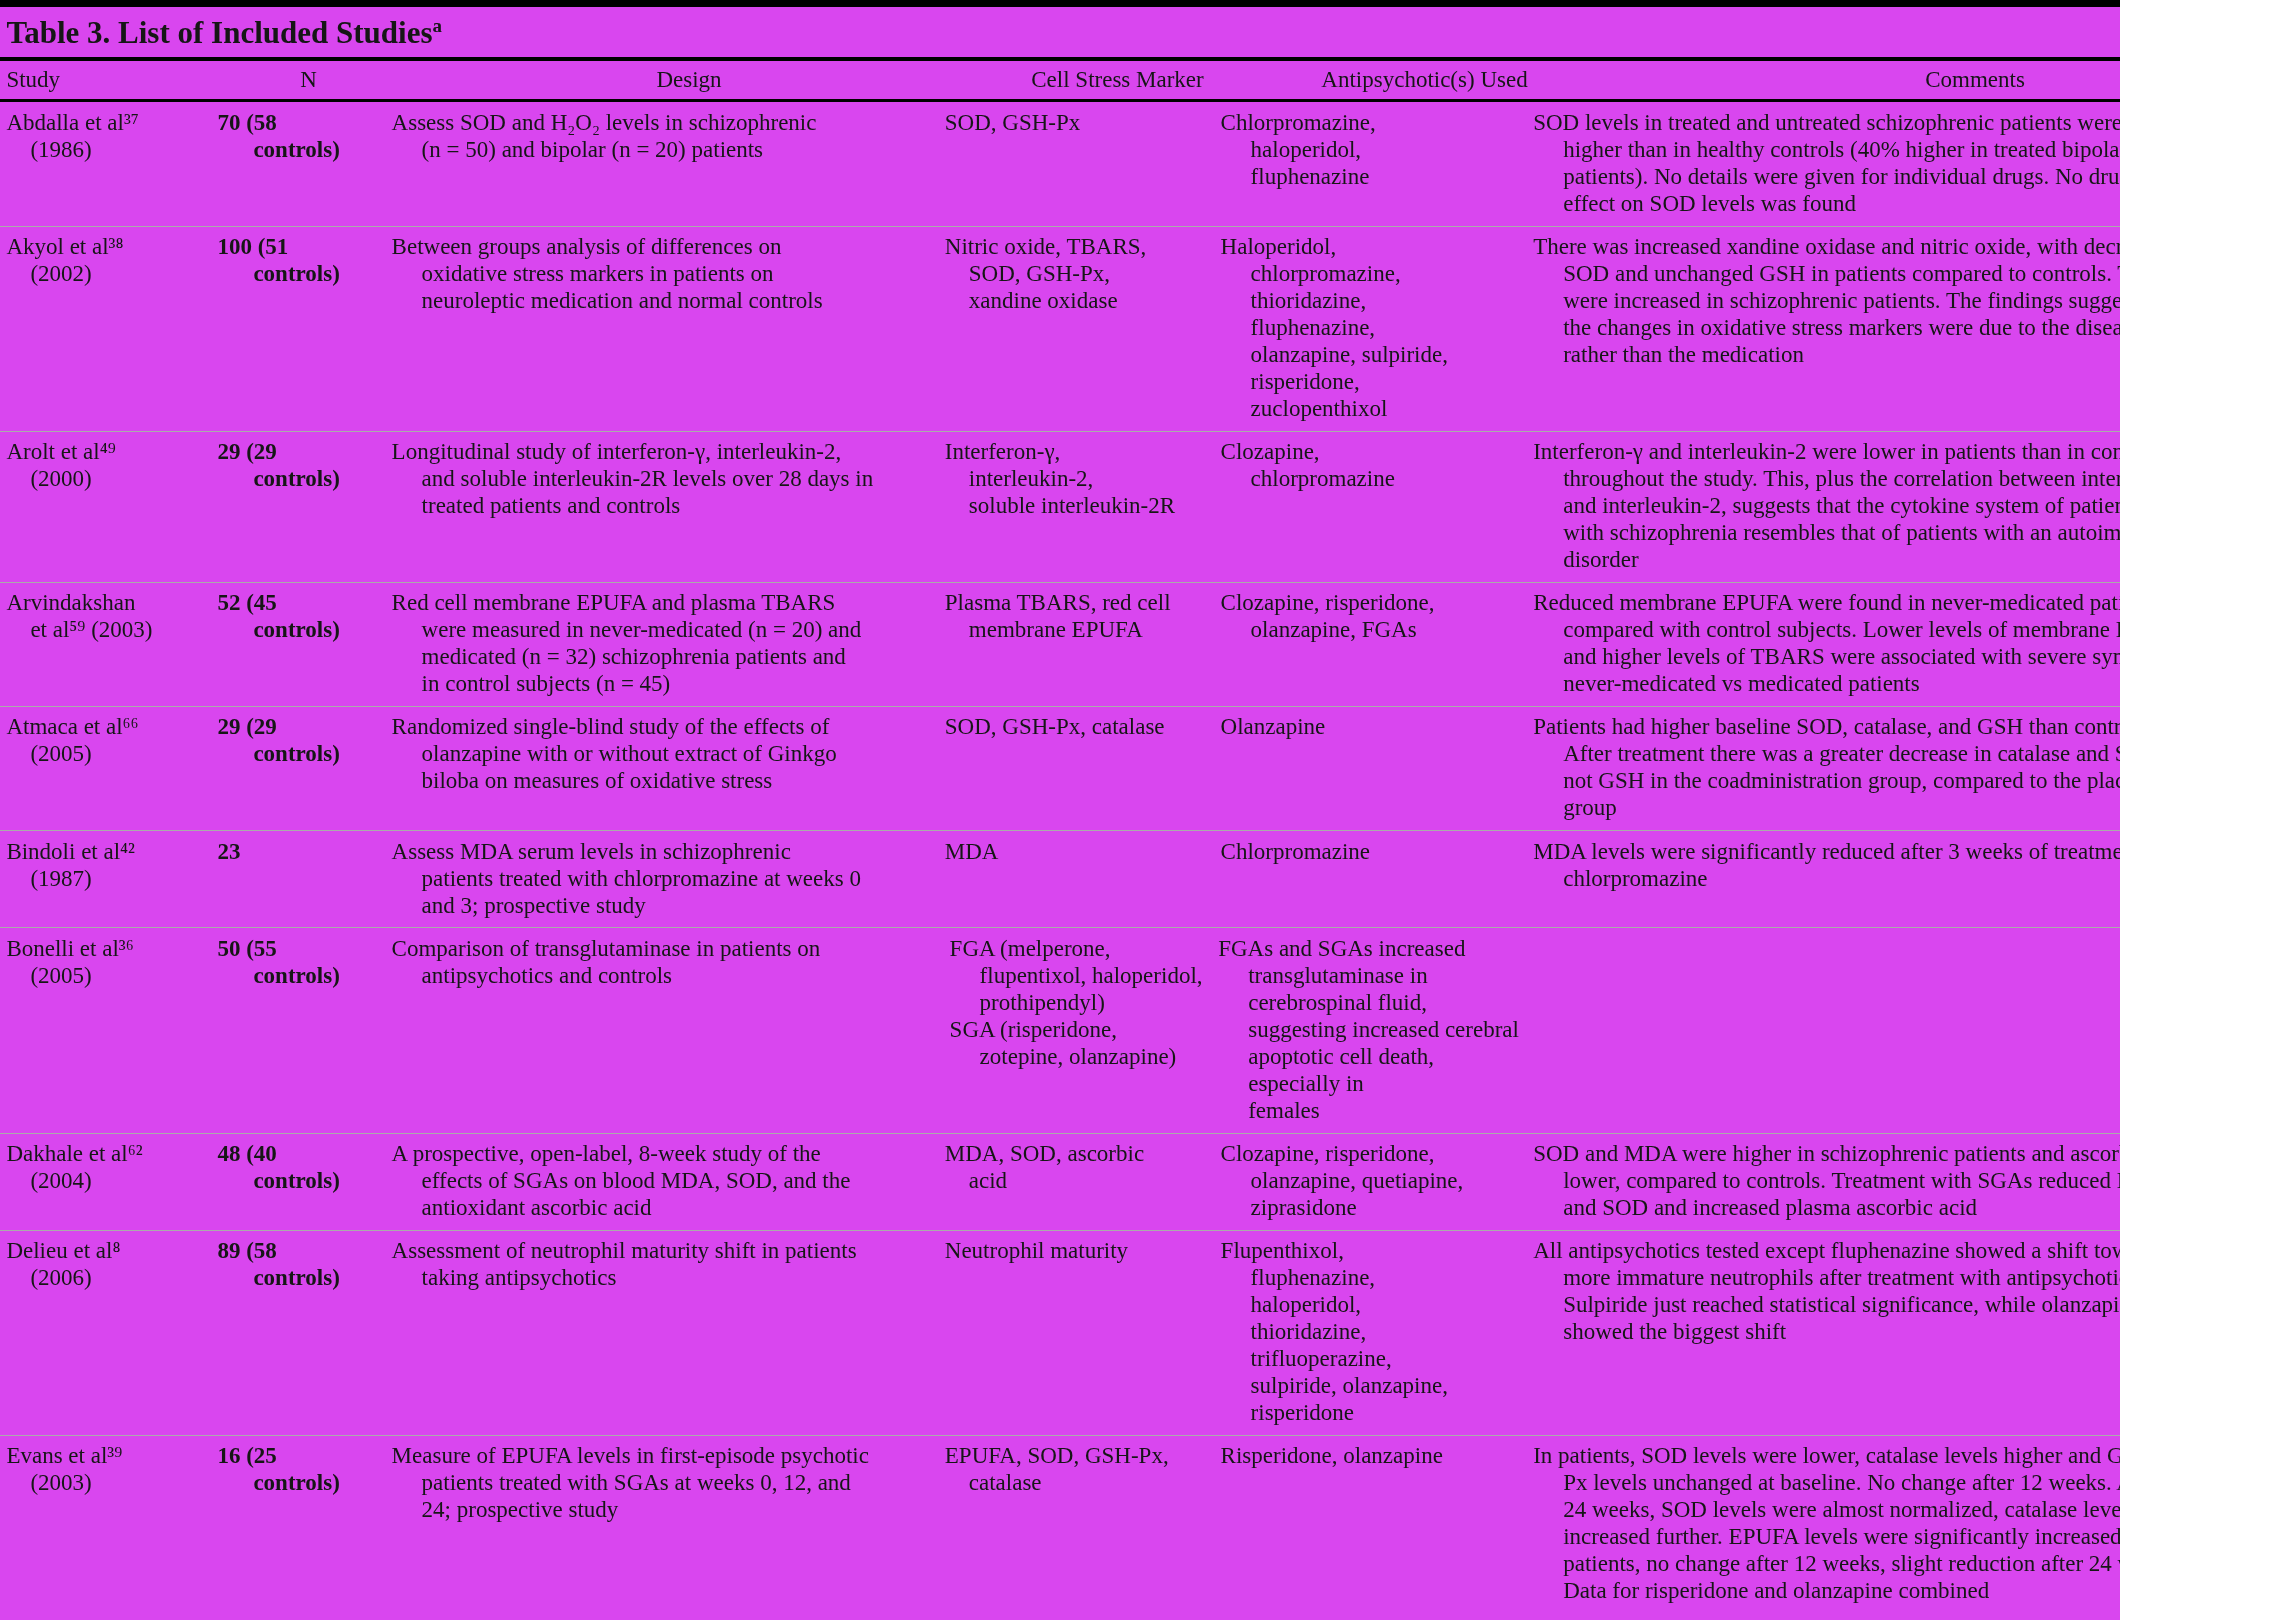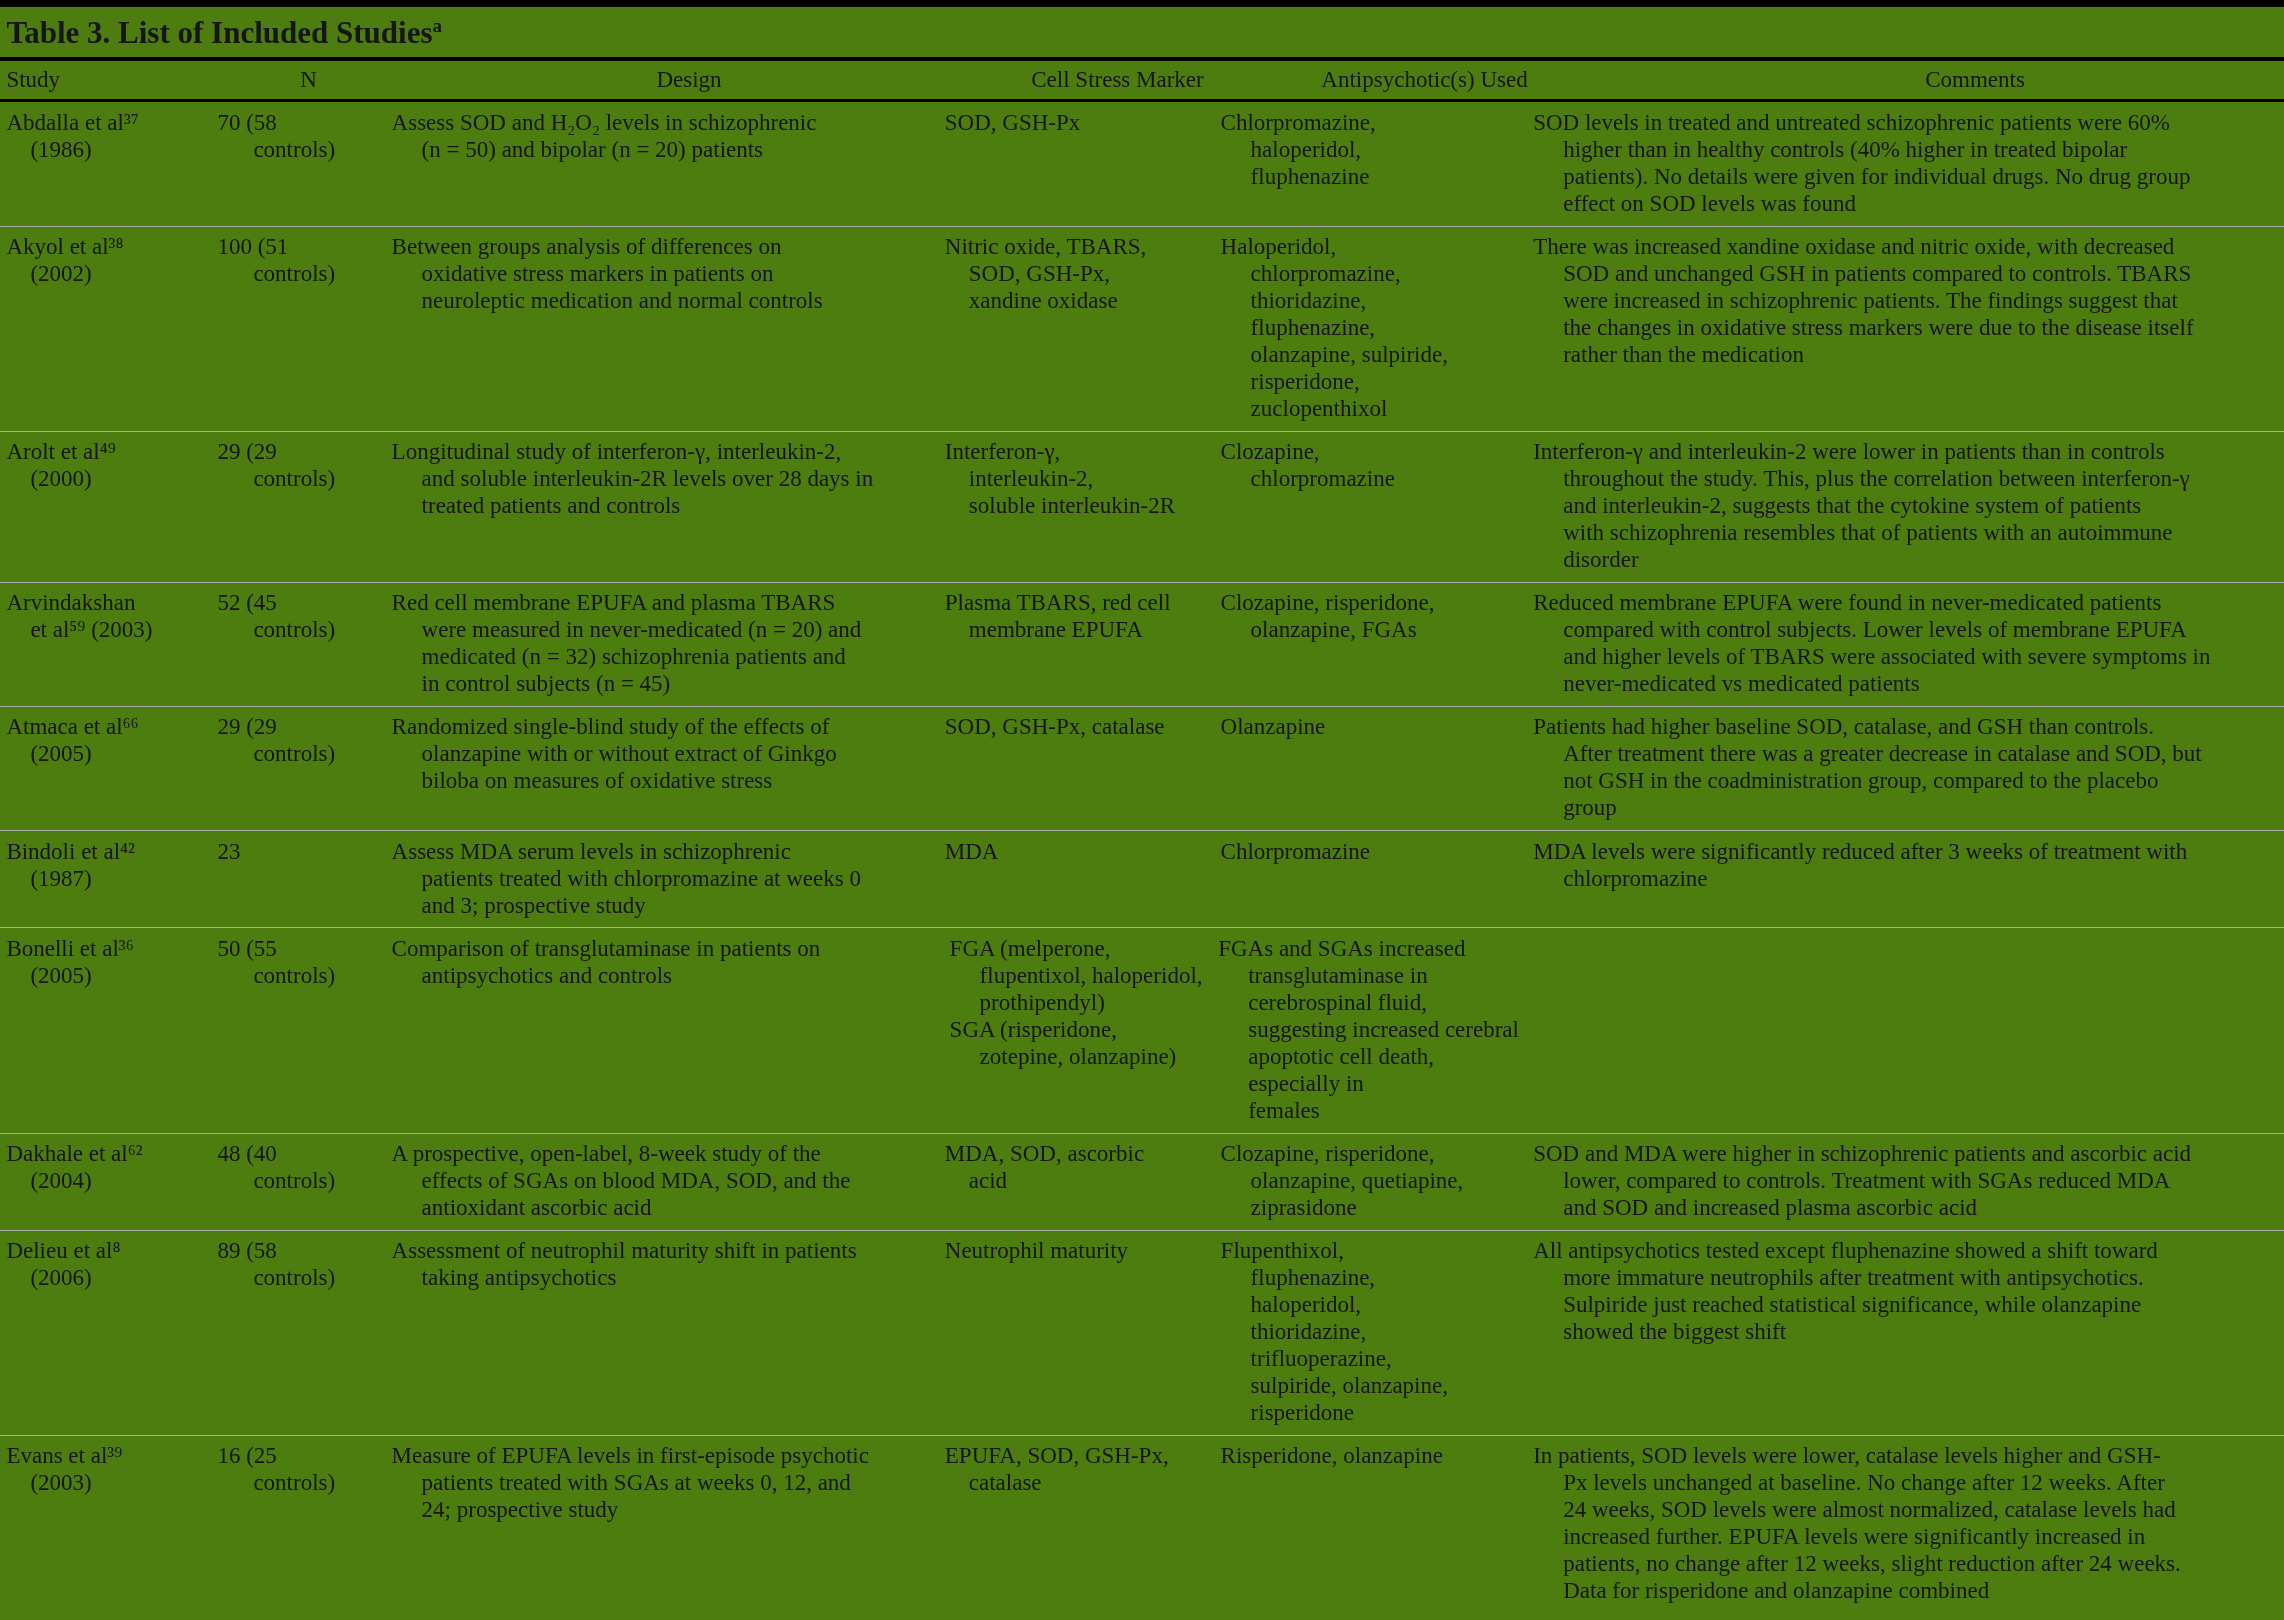--- a/index.html
+++ b/index.html
@@ -1,19 +1,19 @@
 <!DOCTYPE html>
 <html style="font-size:12.7px"><head>
 <meta charset="utf-8">
 <style>
   html, body { margin: 0; padding: 0; }
   .page {
-    width: 2284px;
+    width: 2120px;
     height: 1620px;
-    background: #4d7c0f;
+    background: #d946ef;
     color: #161616;
     font-family: "Liberation Serif", "DejaVu Serif", serif;
     font-size: 23px;
     line-height: 27px;
     overflow: hidden;
     box-sizing: border-box;
   }
   .topbar { height: 7.2px; background: #000; }
   .title {
     font-size: 31px;
@@ -36,21 +36,21 @@
   .hcell.c-study { text-align: left; padding-left: 6.4px; }
 
   .body-row { padding: 6.4px 0 8.8px 0; }
   .body-row + .body-row { border-top: 1.6px solid #ababab; }
 
   .cell { box-sizing: border-box; }
   .cell-text { white-space: pre-line; }
   .para { white-space: pre-line; }
 
   .c-study    .cell-text { margin-left: 6.4px;  padding-left: 24px; text-indent: -24px; }
-  .c-n        .cell-text { margin-left: 10.4px; padding-left: 36px; text-indent: -36px; }
+  .c-n        .cell-text { margin-left: 10.4px; padding-left: 36px; text-indent: -36px; font-weight: bold; }
   .c-design   .cell-text { margin-left: 9.6px; padding-left: 30px; text-indent: -30px; }
   .c-marker   .cell-text { margin-left: 4.8px;  padding-left: 24px; text-indent: -24px; }
   .c-anti     .cell-text { margin-left: 9.6px; padding-left: 30px; text-indent: -30px; }
   .c-comments .cell-text { margin-left: 7.2px; margin-right: 1.6px; padding-left: 30px; text-indent: -30px; }
 
   .continued {
     text-align: right;
     font-weight: bold;
     font-style: italic;
     padding: 3.2px 11px 0 0;

